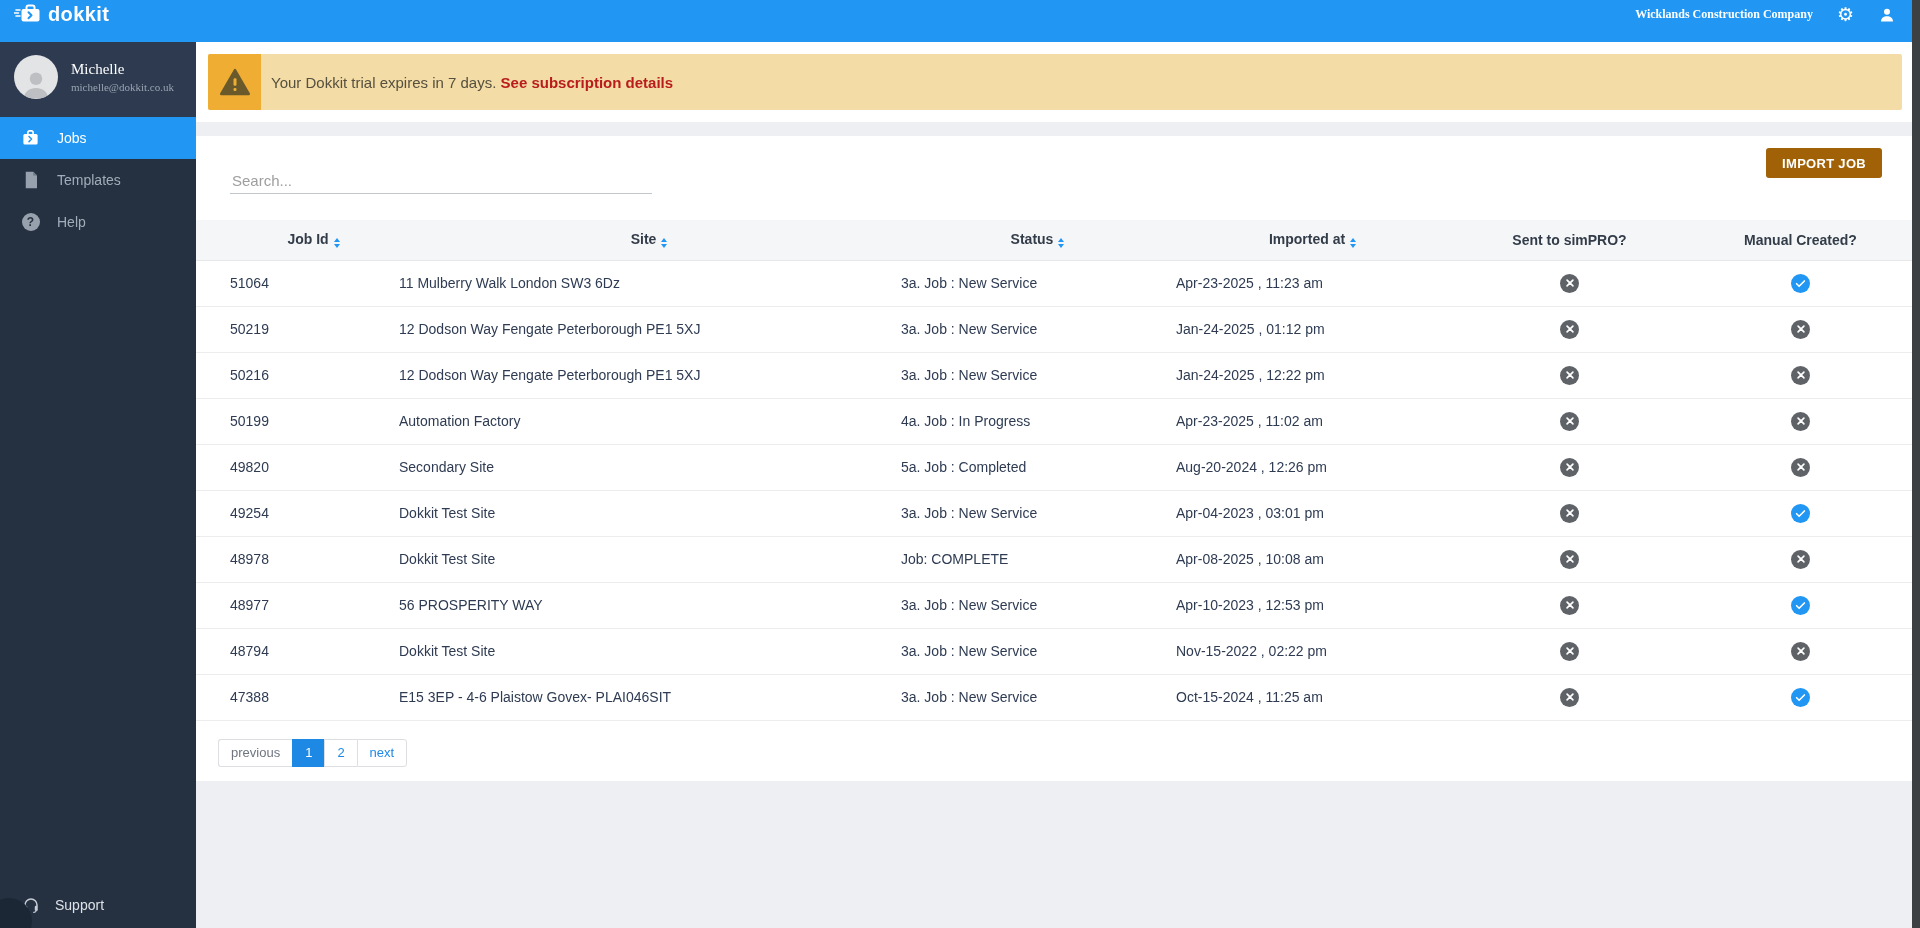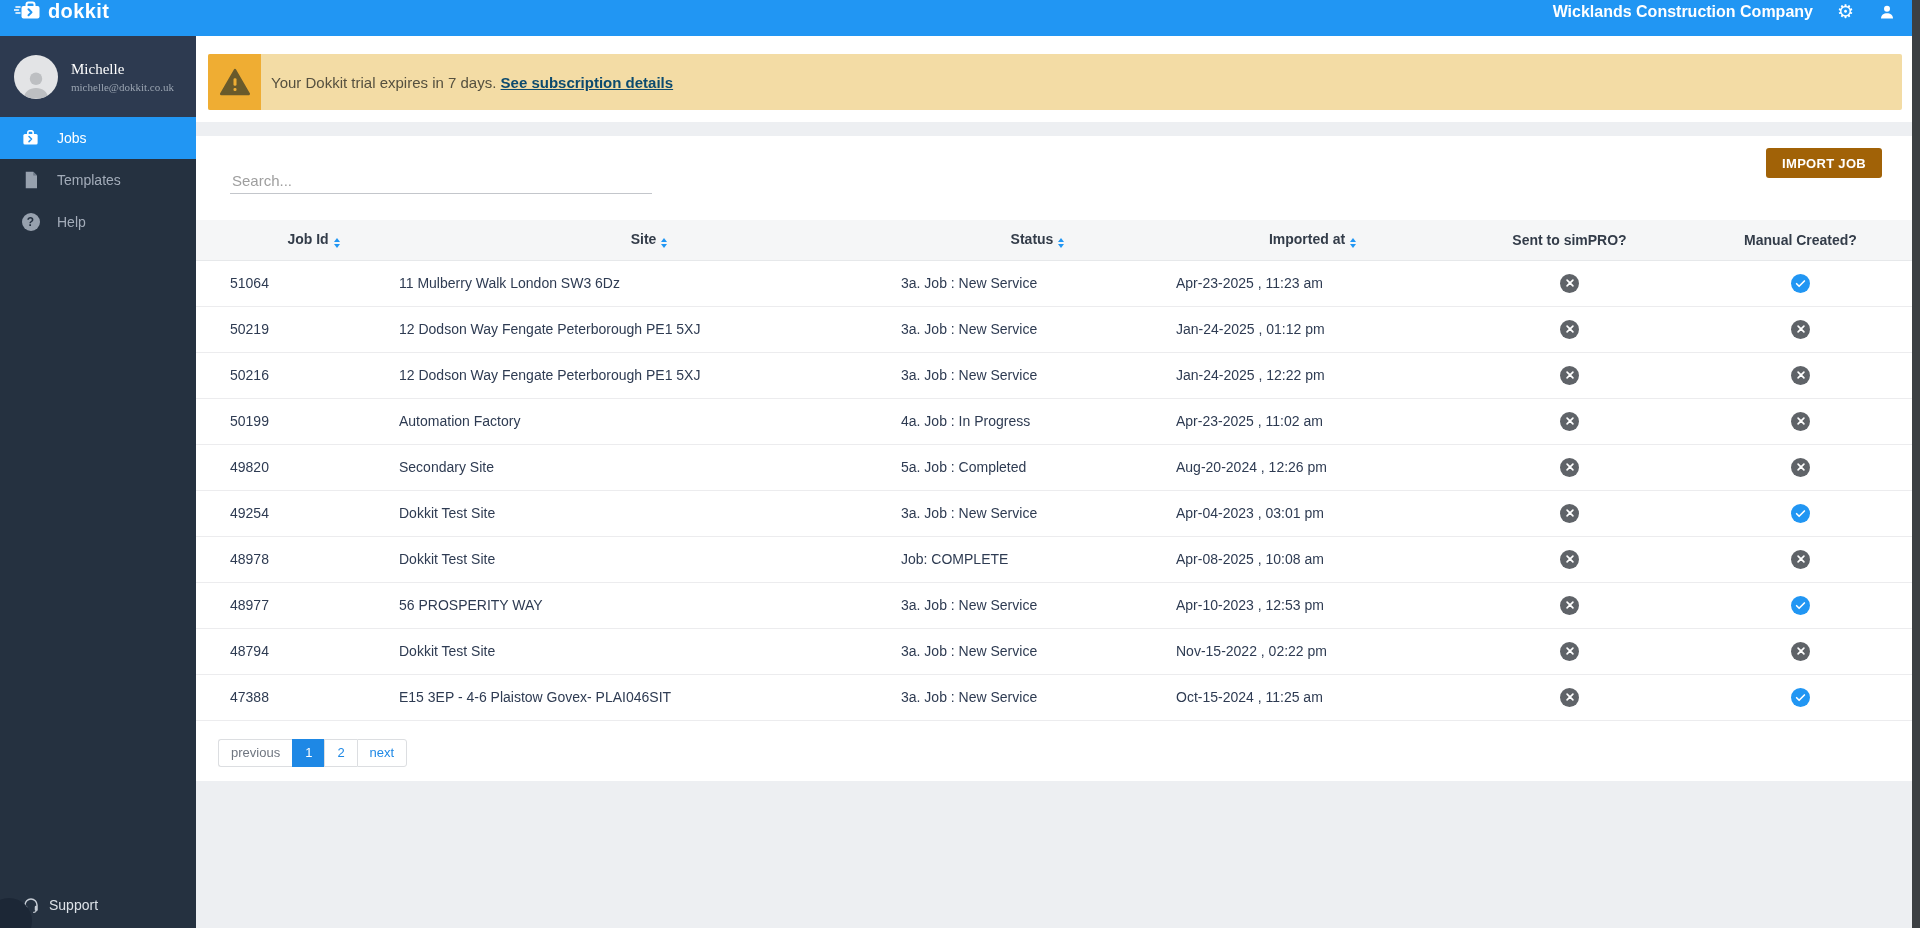--- a/index.html
+++ b/index.html
@@ -5,29 +5,29 @@
   * { box-sizing: border-box; }
   html,body { margin:0; padding:0; }
   body {
     width:1920px; height:928px; position:relative; overflow:hidden;
     font-family:"Liberation Sans", sans-serif;
     background:#EDEFF2;
   }
 
   
   .topbar {
-    position:absolute; left:0; top:0; right:8px; height:36px;
+    position:absolute; left:0; top:0; right:8px; height:42px;
     background:#2196F3; color:#fff; z-index:6;
     display:flex; align-items:center; justify-content:space-between;
     padding:0 16px 13px 14px;
   }
   .brand { display:flex; align-items:center; gap:6px; }
   .brand-text { font-size:20px; font-weight:bold; letter-spacing:.4px; }
   .topbar-right { display:flex; align-items:center; gap:24px; }
-  .company { font-size:16px; font-weight:bold; }
+  .company { font-size:12px; font-weight:bold;font-family:Liberation Serif, serif; }
   .gear { font-family:"DejaVu Sans", sans-serif; font-size:19px; line-height:1; cursor:pointer; }
   .account { display:flex; cursor:pointer; }
 
   
   .sidebar {
     position:absolute; left:0; top:36px; bottom:0; width:196px;
     background:#253140; z-index:5;
   }
   .profile {
     background:#2D3A50; height:81px; padding:0 14px;
@@ -44,38 +44,38 @@
     padding-left:21px; color:#A3ACB9; font-size:14px; cursor:pointer;
   }
   .nav-item.active { background:#2196F3; color:#fff; }
   .nav-ic { width:19px; display:flex; justify-content:center; }
   .help-circle {
     width:18px; height:18px; border-radius:50%; background:#97A1AE; color:#253140;
     font-size:12px; font-weight:bold; display:flex; align-items:center; justify-content:center;
   }
   .support {
     position:absolute; left:0; right:0; bottom:0; height:46px;
-    display:flex; align-items:center; gap:9px; padding-left:21px;
+    display:flex; align-items:center; gap:15px; padding-left:21px;
     color:#DDE2E8; font-size:14px; cursor:pointer;
   }
   .corner-bubble {
     position:absolute; left:-14px; bottom:-16px; width:46px; height:46px;
     border-radius:50%; background:#1C2736;
   }
 
   
   .main { position:absolute; left:196px; top:36px; right:8px; bottom:0; }
   .banner-wrap { background:#fff; padding:18px 10px 12px 12px; }
   .banner { height:56px; background:#F3DCA5; display:flex; align-items:center; border-radius:2px; overflow:hidden; }
   .banner-left {
     width:53px; height:56px; background:#EFAD33; flex:none;
     display:flex; align-items:center; justify-content:center;
   }
   .banner-text { padding-left:10px; font-size:15px; color:#55503F; }
-  .banner-text a { color:#0c4a6e; font-weight:bold; text-decoration:underline; cursor:pointer; }
+  .banner-text a { color:#b91c1c; font-weight:bold; cursor:pointer; }
 
   .band { height:14px; }
 
   .card { background:#fff; padding-bottom:14px; }
   .toolbar {
     height:58px; padding:12px 30px 0 34px;
     display:flex; justify-content:space-between;
   }
   .search {
     width:422px; border:none; border-bottom:1px solid #C3C6CB; outline:none;

